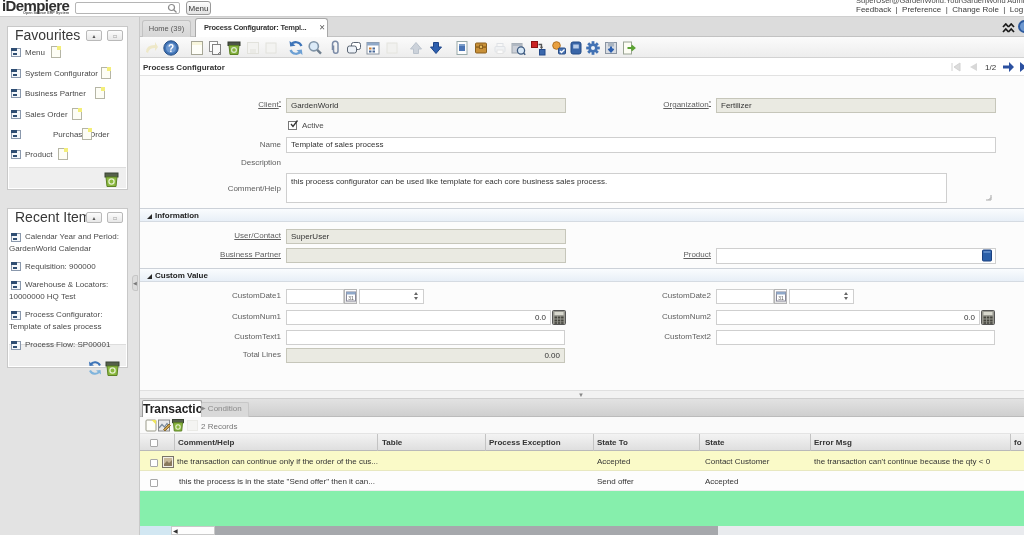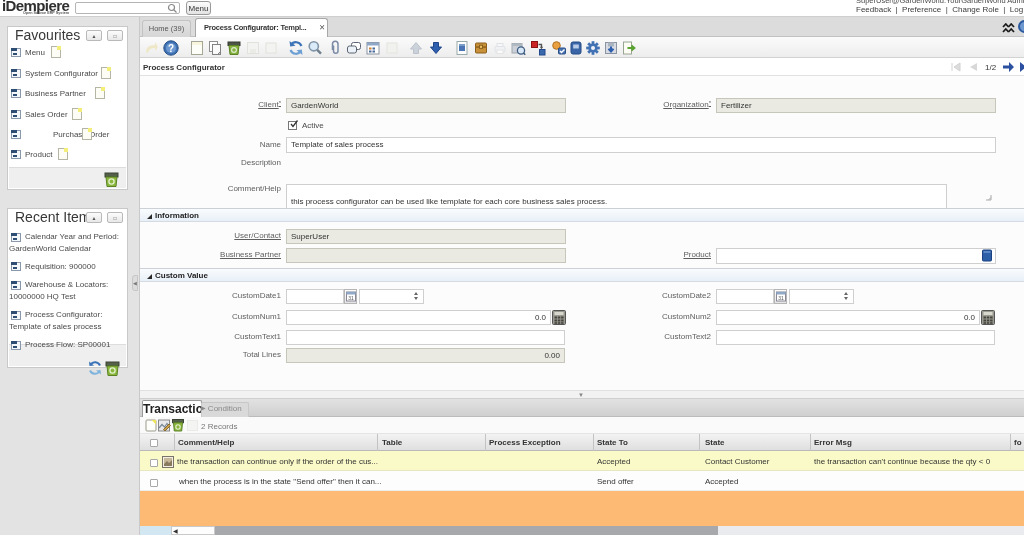--- a/index.html
+++ b/index.html
@@ -21,21 +21,21 @@
 .ptitle { position:absolute; left:7px; top:0; font-size:14px; color:#383838; }
 .pbtn { position:absolute; top:3px; width:16px; height:11px; border:1px solid #b9b9b9; border-radius:2px; background:linear-gradient(#fcfcfc,#e8e8e8); font-size:5px; color:#555; text-align:center; line-height:10px; }
 .pfoot { position:absolute; left:1px; right:1px; bottom:1px; background:#efefef; border-top:1px solid #ddd; }
 .sitem { position:absolute; font-size:8px; color:#4a4a4a; white-space:nowrap; }
 .wicon { position:absolute; width:10px; height:9px; background:#f4f7fa; border:1px solid #8a98ac; }
 .wicon:before { content:""; position:absolute; left:-1px; top:-1px; width:6px; height:2.5px; background:#2e4d72; }
 .wicon:after { content:""; position:absolute; left:1px; top:3.5px; width:4px; height:2px; background:#2e4d72; }
 .nicon { position:absolute; width:10px; height:12px; background:#fdfdf5; border:1px solid #b5b5a5; }
 .nicon:before { content:""; position:absolute; right:-1px; top:-1px; width:4px; height:4px; background:#f3ee7a; }
 
-#main { position:absolute; left:140px; top:17px; width:884px; height:518px; background:#fdba74; }
+#main { position:absolute; left:140px; top:17px; width:884px; height:518px; background:#86efac; }
 #tabbar { position:absolute; left:0; top:0; width:884px; height:20px; background:#dcdcdc; border-bottom:1px solid #c2c2c2; }
 .tab1 { position:absolute; left:2px; top:3px; width:49px; height:17px; background:linear-gradient(#e2e2e2,#d6d6d6); border:1px solid #c2c2c2; border-bottom:none; border-radius:3px 3px 0 0; font-size:7.5px; color:#555; text-align:center; line-height:16px; }
 .tab2 { position:absolute; left:55px; top:1px; width:133px; height:20px; background:#fff; border:1px solid #a8a8a8; border-bottom:none; border-radius:3px 3px 0 0; font-size:7.5px; font-weight:bold; color:#333; line-height:17px; padding-left:8px; letter-spacing:-0.22px; white-space:nowrap; overflow:hidden; }
 #toolbar { position:absolute; left:0; top:20px; width:884px; height:21px; background:linear-gradient(#fbfbfb,#ededed); border-bottom:1px solid #d2d2d2; }
 .ticon { top:3px; width:16px; height:16px; }
 #titlerow { position:absolute; left:0; top:41px; width:884px; height:18px; background:#fff; border-bottom:1px solid #e2e2e2; }
 #wtitle { position:absolute; left:3px; top:5px; font-size:8px; font-weight:bold; color:#333; }
 #form { position:absolute; left:0; top:59px; width:884px; height:331px; background:#fcfcfc; }
 .lbl { position:absolute; font-size:8px; color:#5e5e5e; text-align:right; white-space:nowrap; }
 .lbl span { text-decoration:underline; }
@@ -309,21 +309,21 @@
           <path d="M2 5 L4 7.5 L8.5 1.5" stroke="#333" stroke-width="1.3" fill="none"></path>
         </svg>
       <div class="abs" style="left:162px; top:45px; font-size:8px; color:#4a4a4a;">Active</div>
 
       <div class="lbl" style="left:0px; top:64px; width:141px;">Name</div>
       <div class="inp" style="left:146px; top:61px; width:710px; height:16px; line-height:14px;">Template of sales process</div>
 
       <div class="lbl" style="left:0px; top:82px; width:141px;">Description</div>
 
       <div class="lbl" style="left:0px; top:108px; width:141px;">Comment/Help</div>
-      <div class="inp" style="left:146px; top:108px; width:661px; height:30px; line-height:13px; padding-top:10px;">this process configurator can be used like template for each core business sales process.</div>
+      <div class="inp" style="left:146px; top:97px; width:661px; height:30px; line-height:13px; padding-top:1px;">this process configurator can be used like template for each core business sales process.</div>
 
       <svg style="left:846px;top:119px;" width="6" height="6" viewBox="0 0 6 6">
           <path d="M5 0 L5 5 L0 5 M5 2.5 L2.5 5" stroke="#aaa" fill="none"></path>
         </svg>
       <div class="sect" style="top:132px;">
           <div class="secttri"></div>
           <div class="sectxt">Information</div>
         </div>
 
       <div class="lbl" style="left:0px; top:155px; width:141px;"><span>User/Contact</span></div>
@@ -462,21 +462,21 @@
           <rect x="2" y="2" width="8" height="8" fill="#c8b89a"></rect>
           <path d="M2 8 L5 5 L7 7 L10 4 L10 10 L2 10 Z" fill="#8a7a5e"></path>
         </svg>
       <div class="cell" style="left:37px;">the transaction can continue only if the order of the cus...</div>
       <div class="cell" style="left:457px;">Accepted</div>
       <div class="cell" style="left:565px;">Contact Customer</div>
       <div class="cell" style="left:674px;">the transaction can't continue because the qty &lt; 0</div>
     </div>
     <div id="row2">
       <div class="cb" style="left:10px; top:8px;"></div>
-      <div class="cell" style="left:39px;">when the process is in the state "Send offer" then it can...</div>
+      <div class="cell" style="left:39px;">this the process is in the state "Send offer" then it can...</div>
       <div class="cell" style="left:457px;">Send offer</div>
       <div class="cell" style="left:565px;">Accepted</div>
     </div>
     <div id="hscroll">
       <div class="abs" style="left:0; top:0; width:31px; height:9px; background:#d2e7f2;"></div>
       <div class="abs" style="left:31px; top:0; width:44px; height:9px; background:#fdfdfd; border:1px solid #c9c9c9;"></div>
       <div class="abs" style="left:33px; top:1px; font-size:6px; color:#333;">◀</div>
       <div class="abs" style="left:75px; top:0; width:503px; height:9px; background:#a6a8ac;"></div>
     </div>
   </div>

